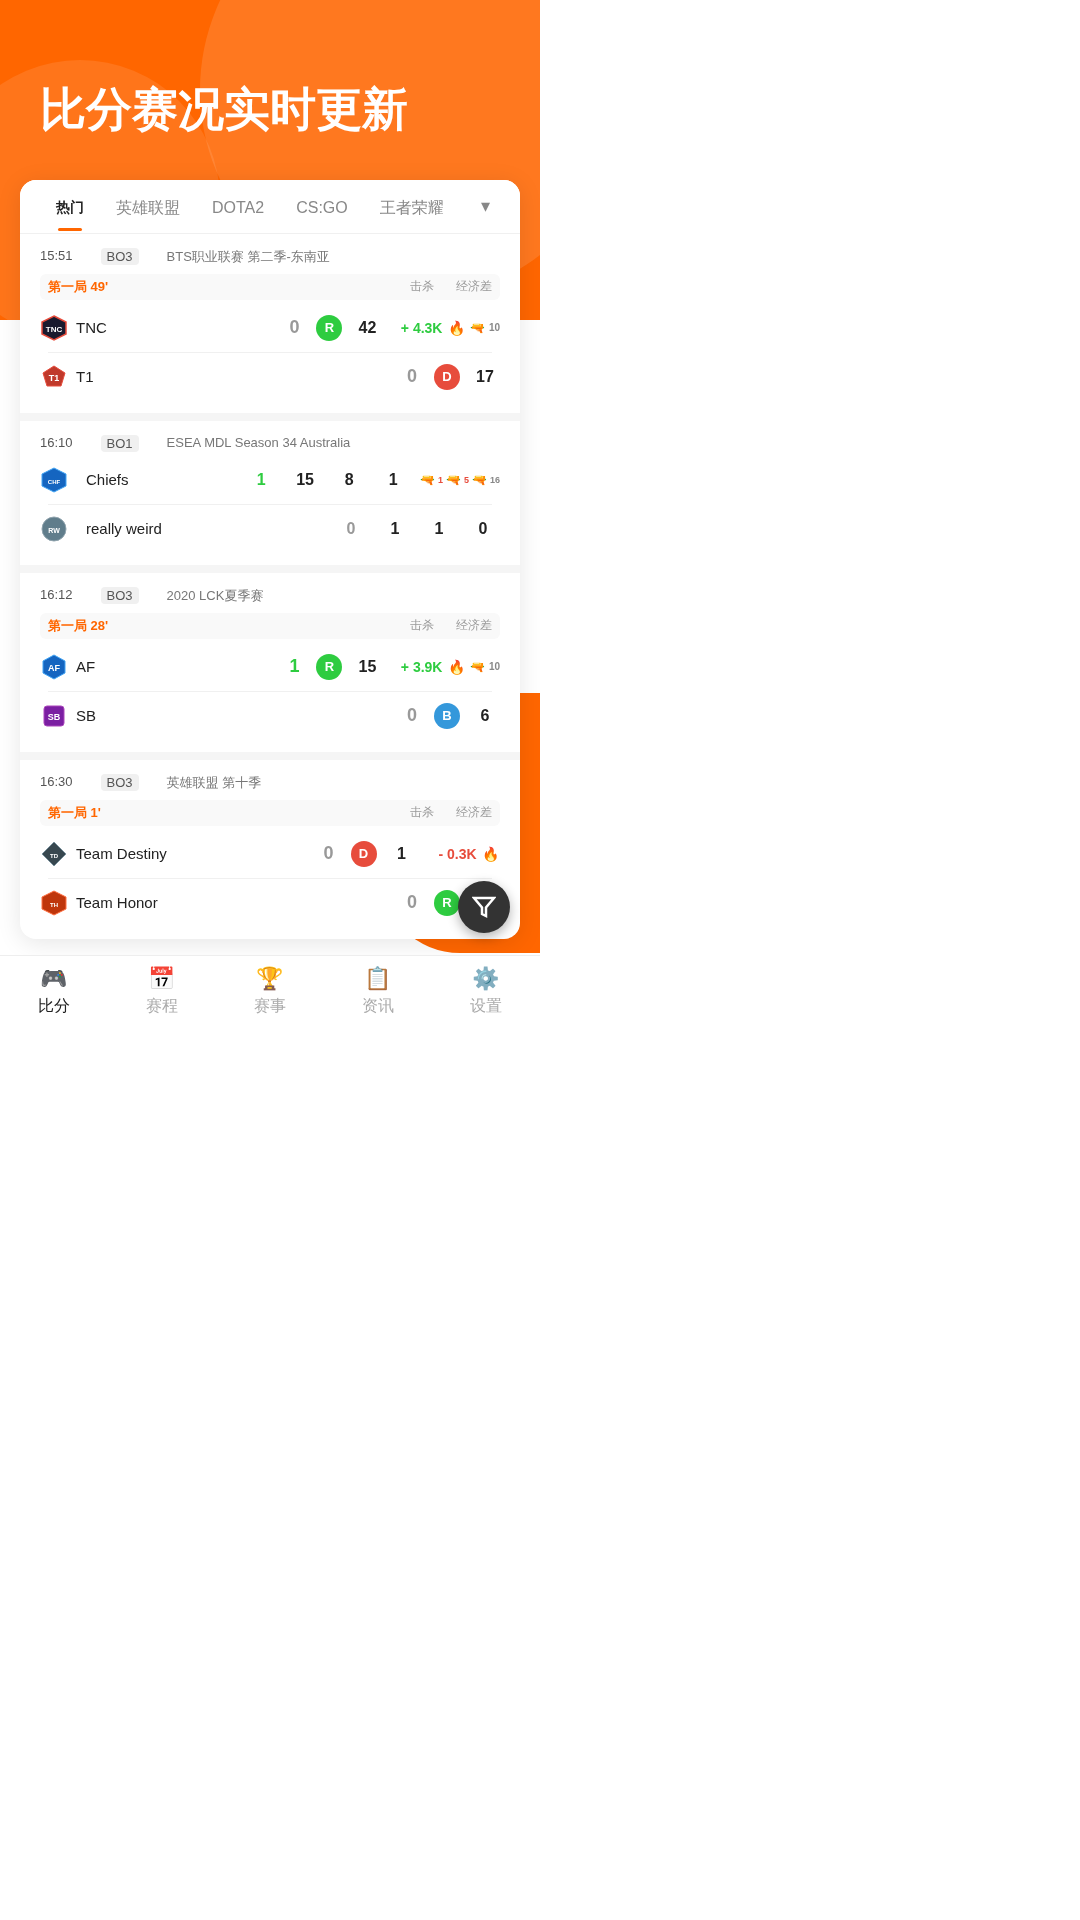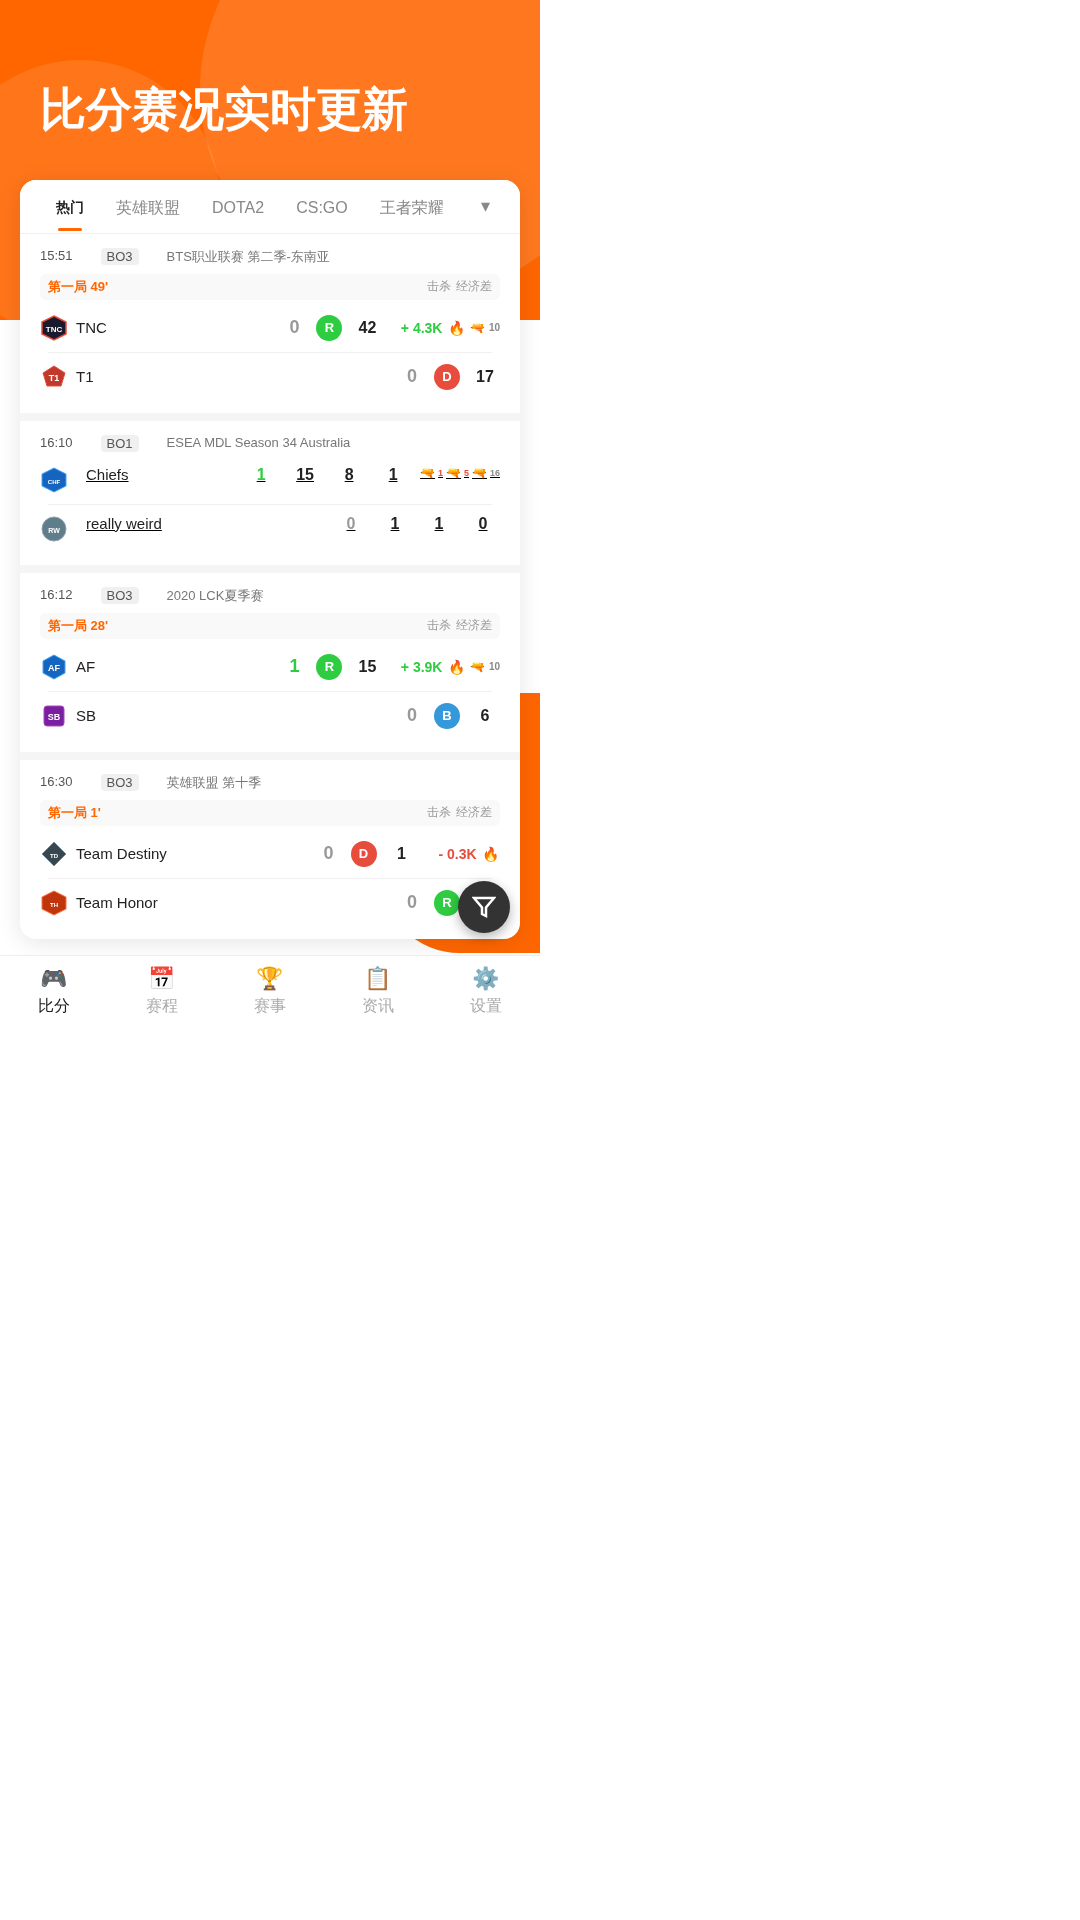--- a/index.html
+++ b/index.html
@@ -171,21 +171,21 @@
       margin-bottom: 8px;
     }
     .round-label {
       font-size: 13px;
       color: #FF6600;
       font-weight: 600;
       flex: 1;
     }
     .round-stats {
       display: flex;
-      gap: 5px;
+      gap: 22px;
       font-size: 12px;
       color: #999;
     }
 
     
     .team-rows {
       display: flex;
       flex-direction: column;
       gap: 4px;
     }
@@ -276,24 +276,23 @@
     .vtg-headers {
       display: flex;
       gap: 6px;
       font-size: 12px;
       color: #999;
     }
     .vtg-h { min-width: 34px; text-align: center; }
 
     .vtg-row {
       display: flex;
-      align-items: flex-start;
+      align-items: center;
       padding: 6px 0;
       gap: 10px;
-      text-decoration: underline;
     }
     .vtg-team-name {
       font-size: 15px;
       color: #222;
       font-weight: 500;
       flex: 1;
     }
     .vtg-score {
       min-width: 34px;
       text-align: center;

